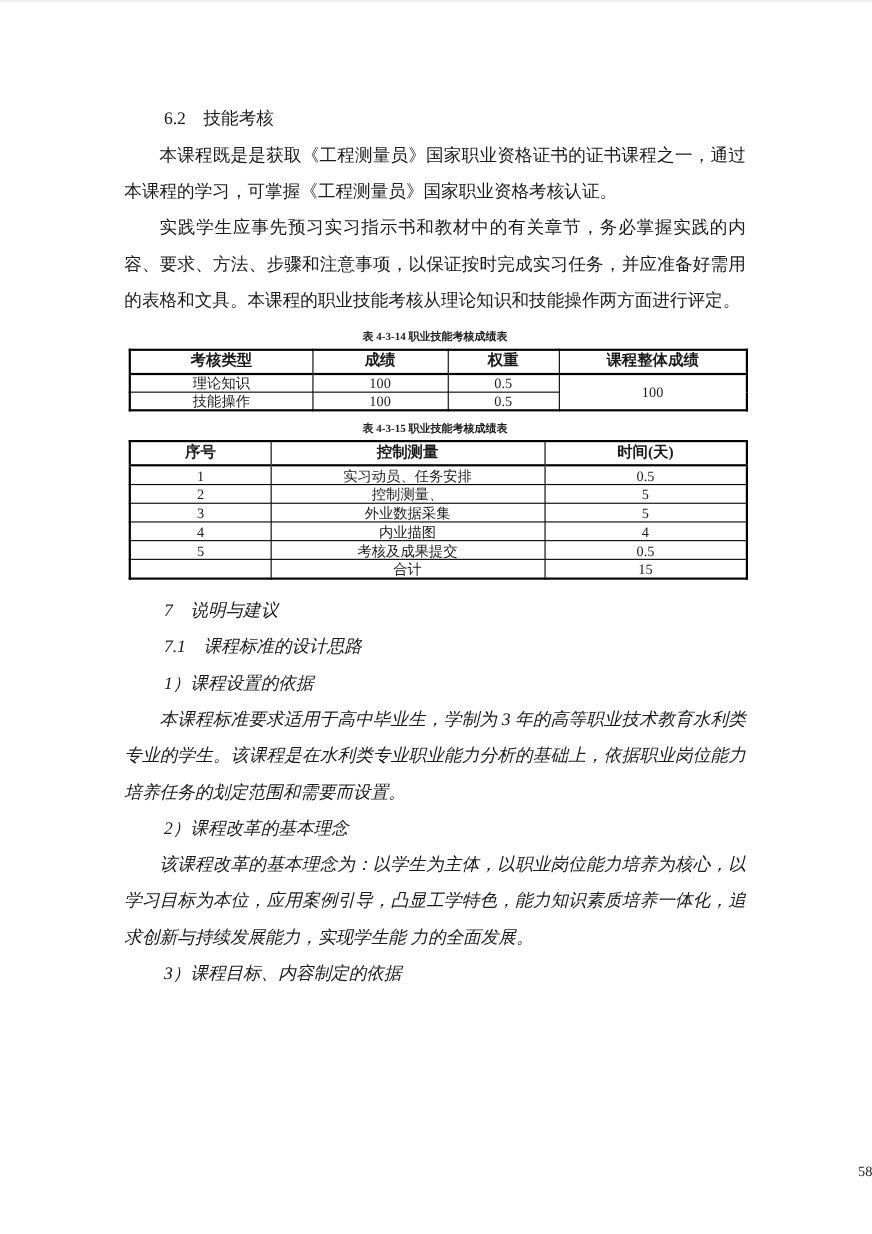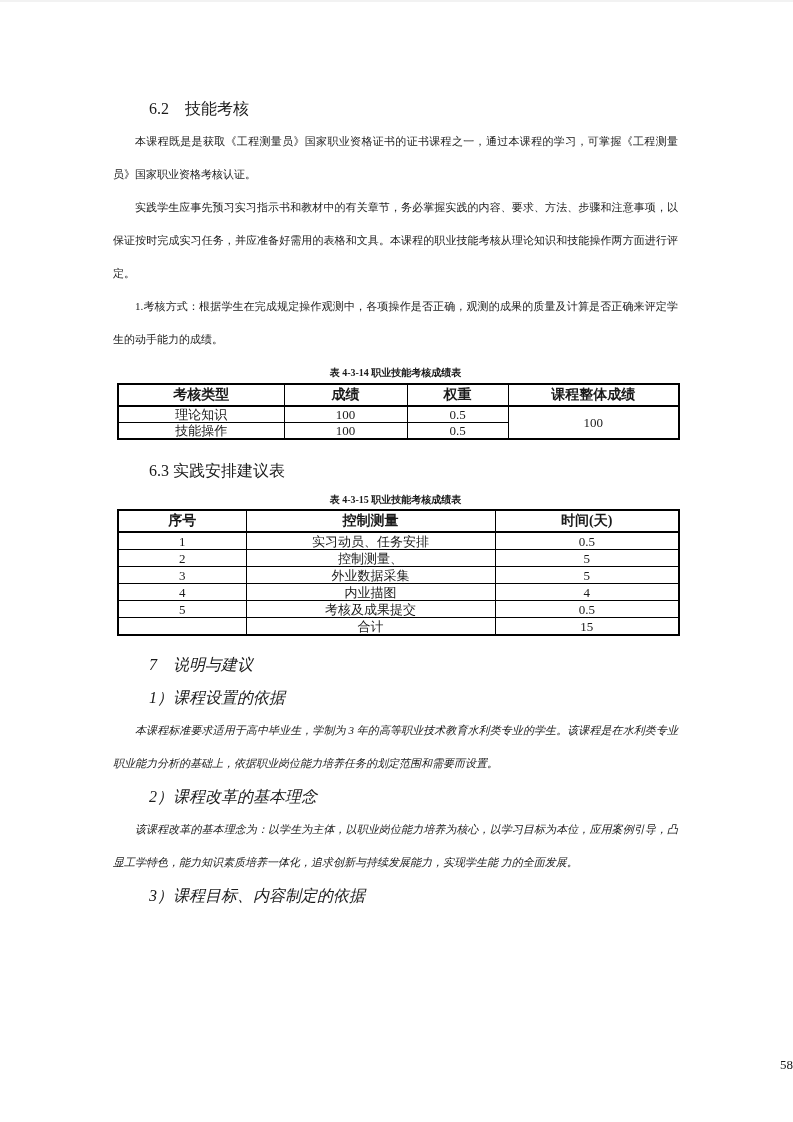--- a/index.html
+++ b/index.html
@@ -14,21 +14,21 @@
   }
   .content{position:absolute;left:113px;top:4px;width:565px;}
   .block-a{margin-top:86px;}
   .block-b{margin-top:12px;font-style:italic;}
   .doc-heading{
     font-size:16px;line-height:33px;margin:0;
     padding-left:36px;font-weight:normal;
     white-space:pre-wrap;
   }
   .doc-para{
-    font-size:11px;line-height:33px;margin:0;
+    font-size:16px;line-height:33px;margin:0;
     text-align:justify;text-indent:2em;
     white-space:pre-wrap;
   }
   .tbl-caption{
     font-size:10px;font-weight:bold;text-align:center;
     line-height:20px;margin:7px 0 0 0;
   }
   .tbl-caption.c2{margin-top:8px;line-height:18px;}
   table{
     border-collapse:collapse;width:561px;margin-left:4px;
@@ -56,21 +56,20 @@
 </head>
 <body>
 
 <div class="page">
   <div class="content">
 
     <div class="block-a">
       <div class="doc-heading">6.2　技能考核</div>
       <p class="doc-para">本课程既是是获取《工程测量员》国家职业资格证书的证书课程之一，通过本课程的学习，可掌握《工程测量员》国家职业资格考核认证。</p>
       <p class="doc-para">实践学生应事先预习实习指示书和教材中的有关章节，务必掌握实践的内容、要求、方法、步骤和注意事项，以保证按时完成实习任务，并应准备好需用的表格和文具。本课程的职业技能考核从理论知识和技能操作两方面进行评定。</p>
-      <p class="doc-para">1.考核方式：根据学生在完成规定操作观测中，各项操作是否正确，观测的成果的质量及计算是否正确来评定学生的动手能力的成绩。</p>
     </div>
 
     <div class="tbl-caption">表 4-3-14 职业技能考核成绩表</div>
 
     <table class="t1">
       <colgroup>
         <col style="width:166px">
           <col style="width:123px">
           <col style="width:101px">
           <col style="width:171px">
@@ -91,21 +90,20 @@
           <td rowspan="2">100</td>
         </tr>
         <tr>
           <td>技能操作</td>
           <td>100</td>
           <td>0.5</td>
         </tr>
       </tbody>
     </table>
 
-    <div class="doc-heading h63">6.3 实践安排建议表</div>
 
     <div class="tbl-caption c2">表 4-3-15 职业技能考核成绩表</div>
 
     <table class="t2">
       <colgroup>
         <col style="width:128px">
           <col style="width:249px">
           <col style="width:184px">
       </colgroup>
       <thead>
@@ -144,20 +142,21 @@
         <tr>
           <td></td>
           <td>合计</td>
           <td>15</td>
         </tr>
       </tbody>
     </table>
 
     <div class="block-b">
       <div class="doc-heading">7　说明与建议</div>
+      <div class="doc-heading">7.1　课程标准的设计思路</div>
       <div class="doc-heading">1）课程设置的依据</div>
       <p class="doc-para">本课程标准要求适用于高中毕业生，学制为 3 年的高等职业技术教育水利类专业的学生。该课程是在水利类专业职业能力分析的基础上，依据职业岗位能力培养任务的划定范围和需要而设置。</p>
       <div class="doc-heading">2）课程改革的基本理念</div>
       <p class="doc-para">该课程改革的基本理念为：以学生为主体，以职业岗位能力培养为核心，以学习目标为本位，应用案例引导，凸显工学特色，能力知识素质培养一体化，追求创新与持续发展能力，实现学生能 力的全面发展。</p>
       <div class="doc-heading">3）课程目标、内容制定的依据</div>
     </div>
 
   </div>
 
   <div class="page-number">58</div>

